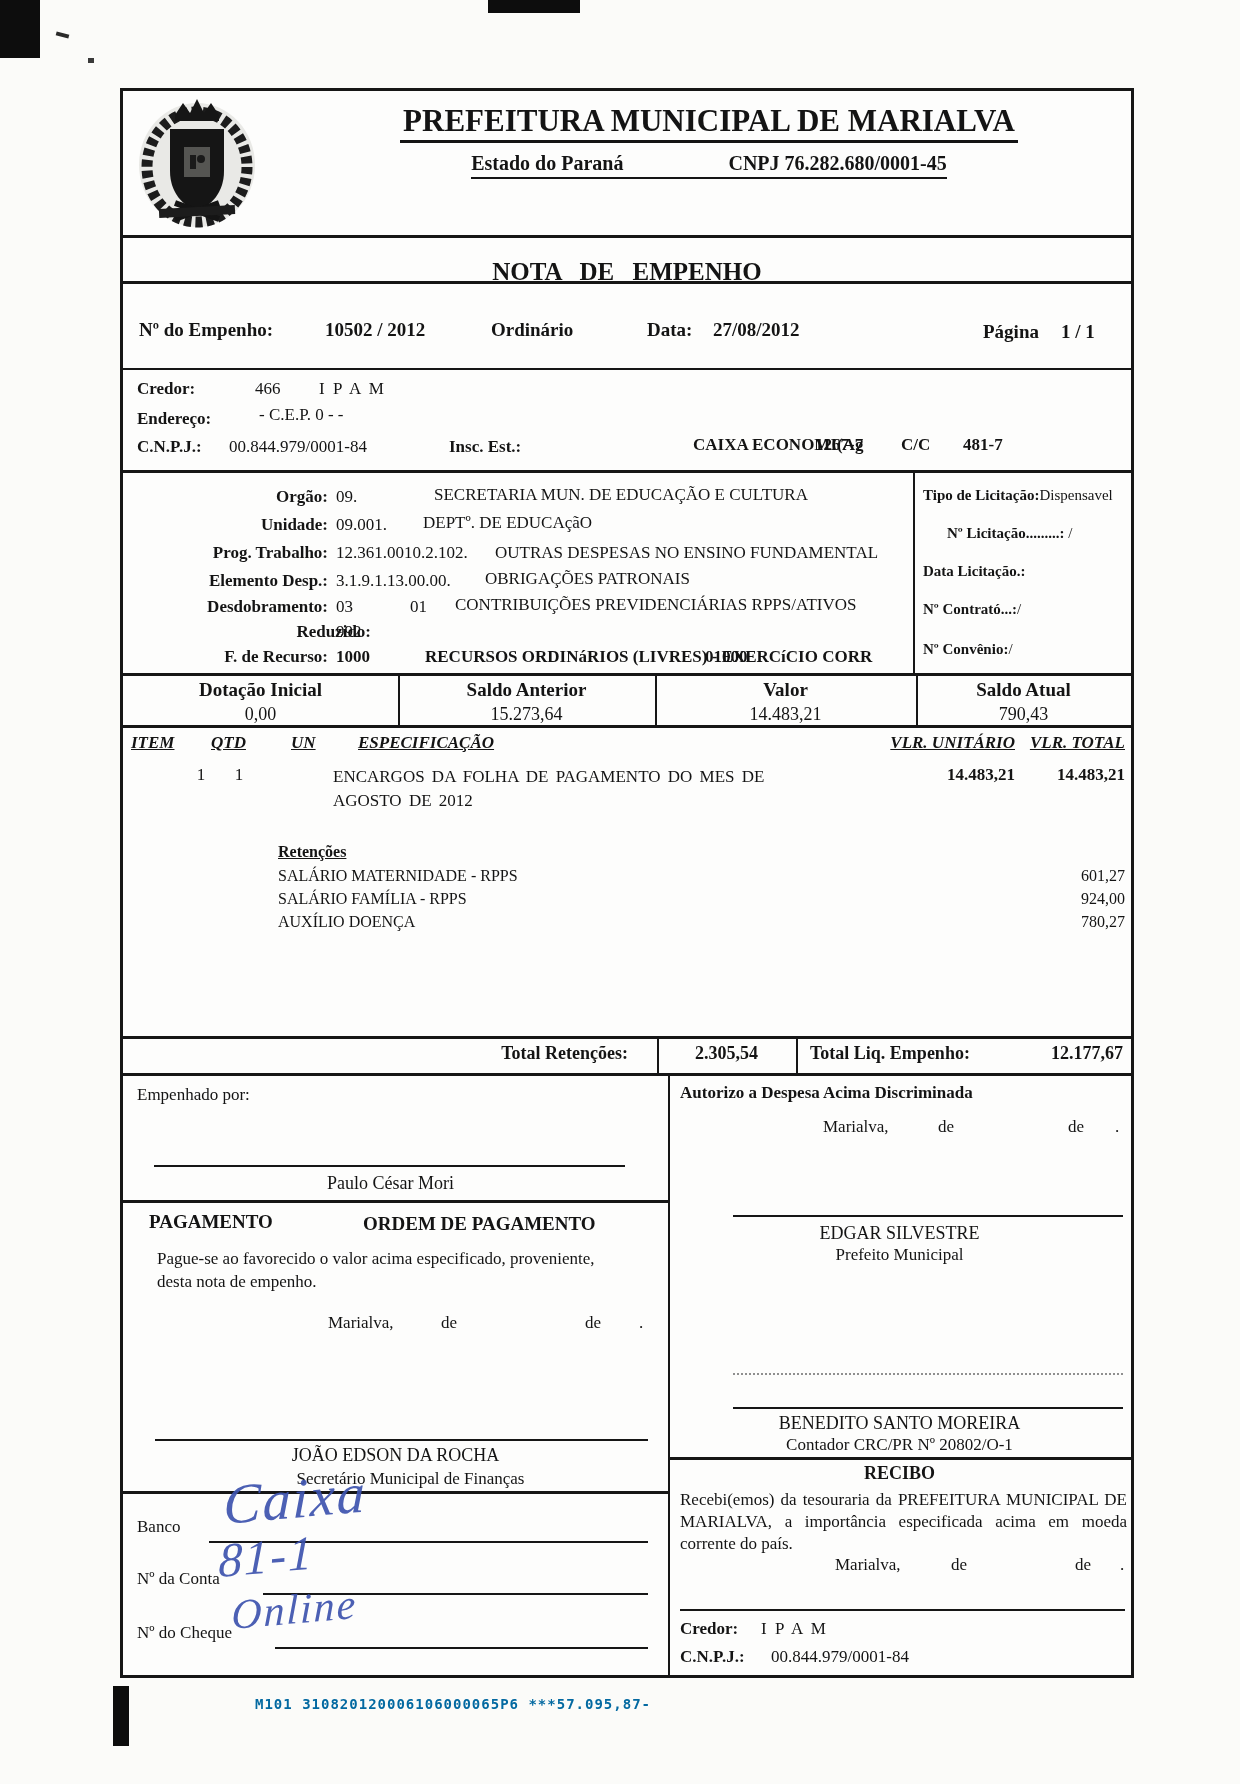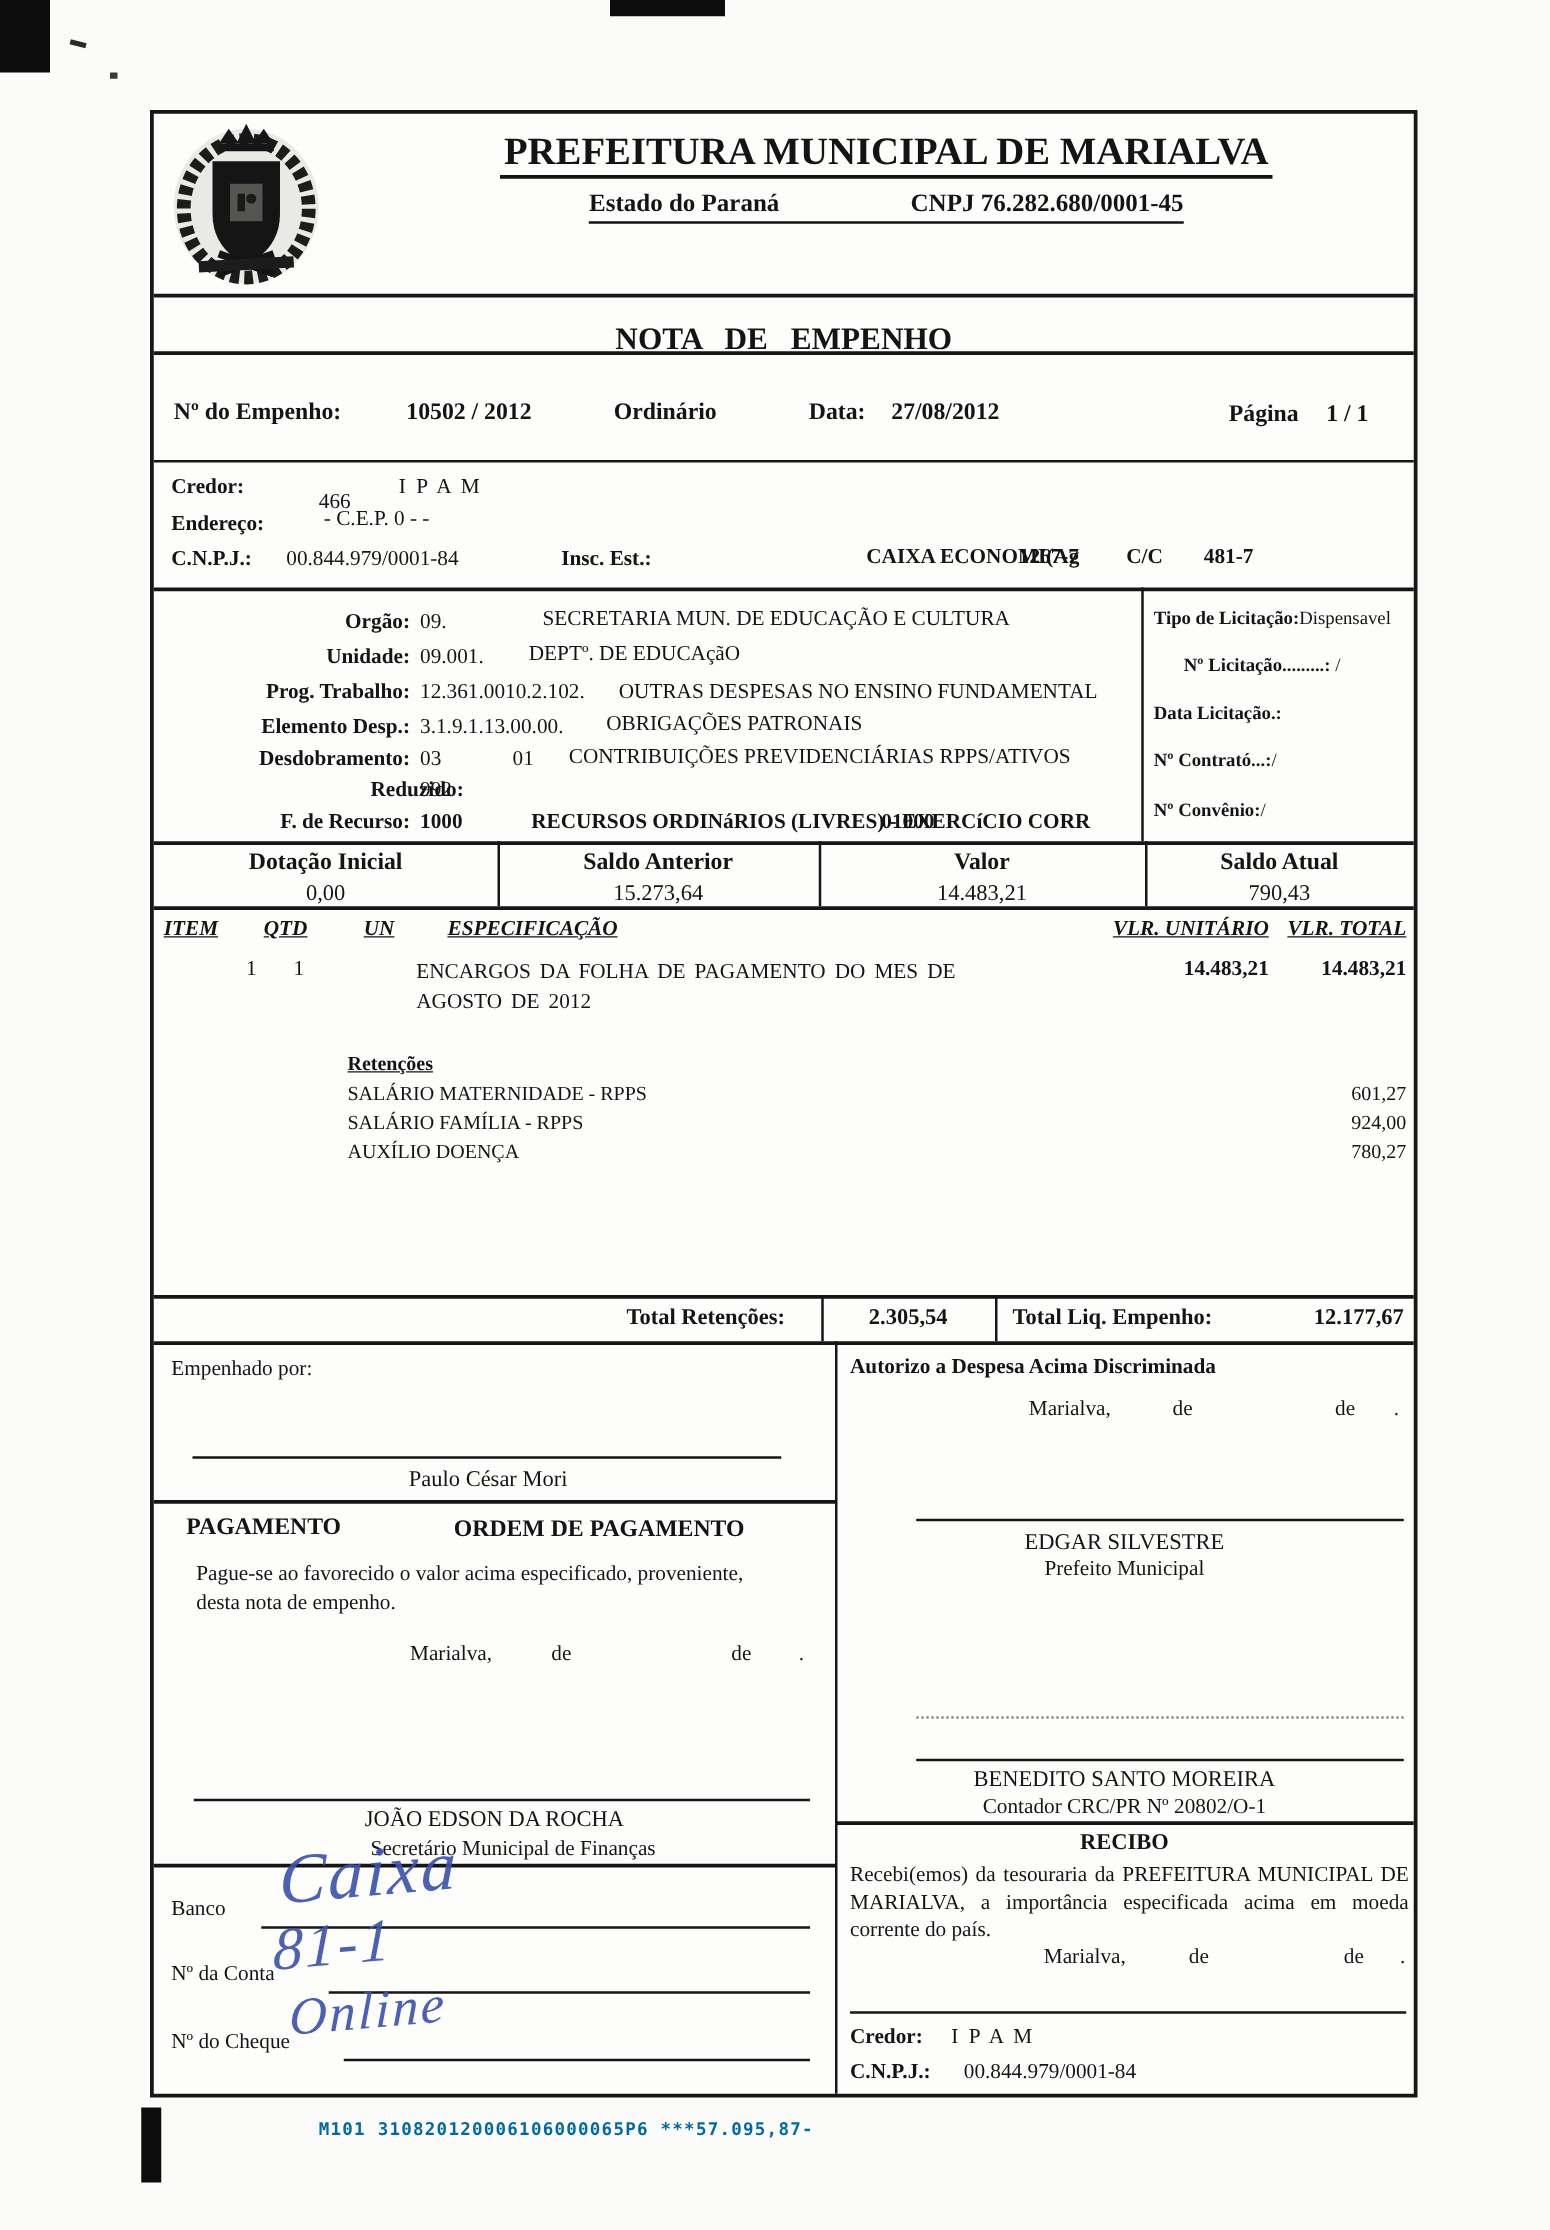--- a/index.html
+++ b/index.html
@@ -78,21 +78,21 @@
   <div class="abs b t19" style="left:16px;top:228px;">Nº do Empenho:</div>
   <div class="abs b t19" style="left:202px;top:228px;">10502 / 2012</div>
   <div class="abs b t19" style="left:368px;top:228px;">Ordinário</div>
   <div class="abs b t19" style="left:524px;top:228px;">Data:</div>
   <div class="abs b t19" style="left:590px;top:228px;">27/08/2012</div>
   <div class="abs b t19" style="left:860px;top:230px;">Página</div>
   <div class="abs b t19" style="left:938px;top:230px;">1 / 1</div>
   <div class="hl2" style="left:0;top:277px;width:1008px;"></div>
 
   <div class="abs b t17" style="left:14px;top:288px;">Credor:</div>
-  <div class="abs t17" style="left:132px;top:300px;">466</div>
+  <div class="abs t17" style="left:132px;top:288px;">466</div>
   <div class="abs t17" style="left:196px;top:288px;letter-spacing:2px;">I P A M</div>
   <div class="abs b t17" style="left:14px;top:318px;">Endereço:</div>
   <div class="abs t17" style="left:136px;top:314px;">- C.E.P. 0 -   -</div>
   <div class="abs b t17" style="left:14px;top:346px;">C.N.P.J.:</div>
   <div class="abs t17" style="left:106px;top:346px;">00.844.979/0001-84</div>
   <div class="abs b t17" style="left:326px;top:346px;">Insc. Est.:</div>
   <div class="abs b t17" style="left:570px;top:344px;">CAIXA ECONOMI(Ag</div>
   <div class="abs b t17" style="left:692px;top:344px;">1267-7</div>
   <div class="abs b t17" style="left:778px;top:344px;">C/C</div>
   <div class="abs b t17" style="left:840px;top:344px;">481-7</div>

